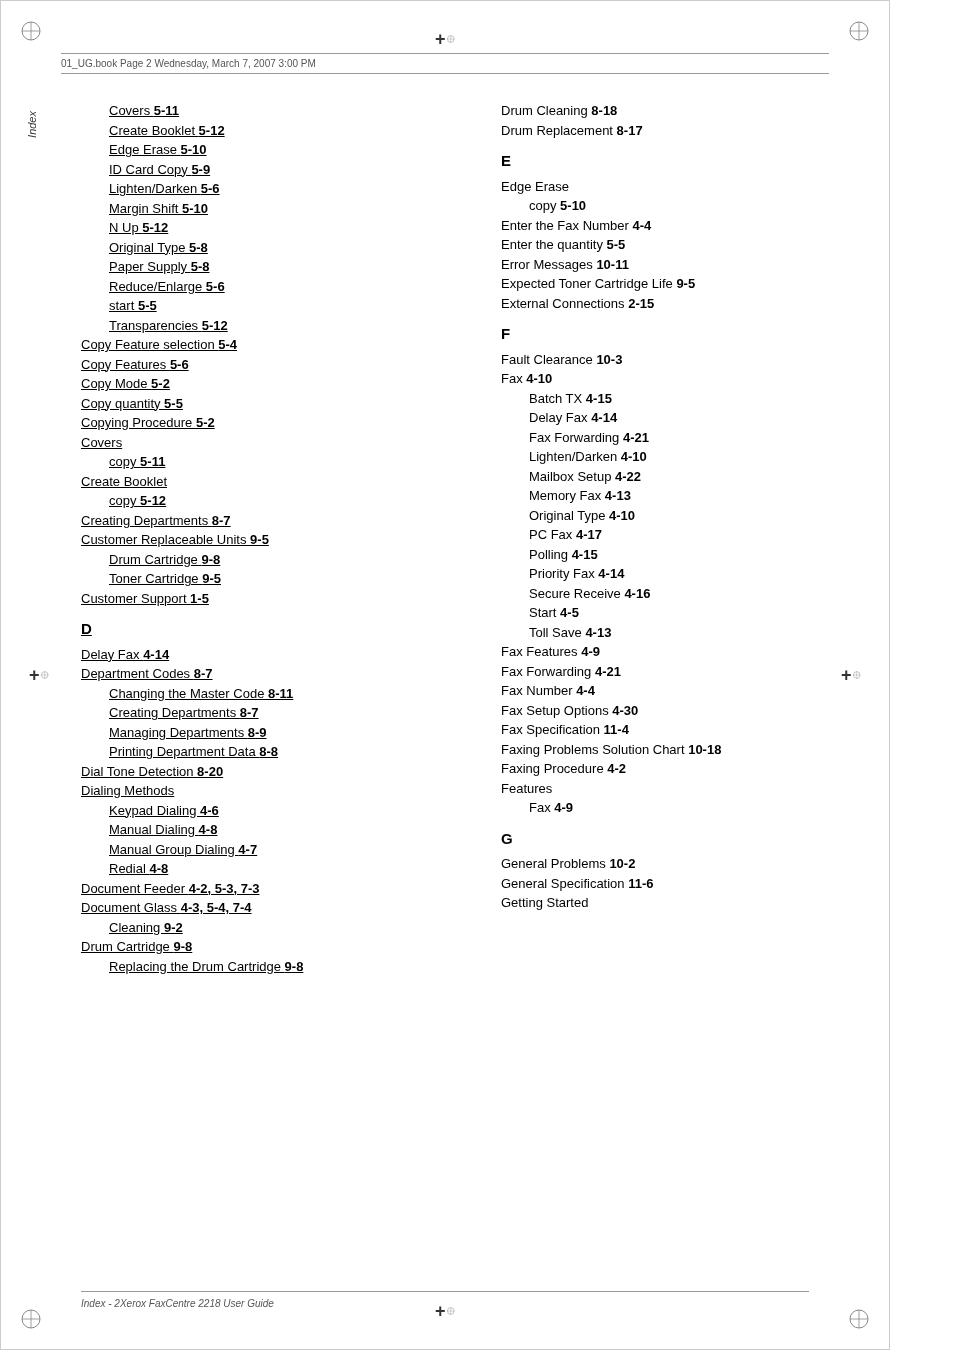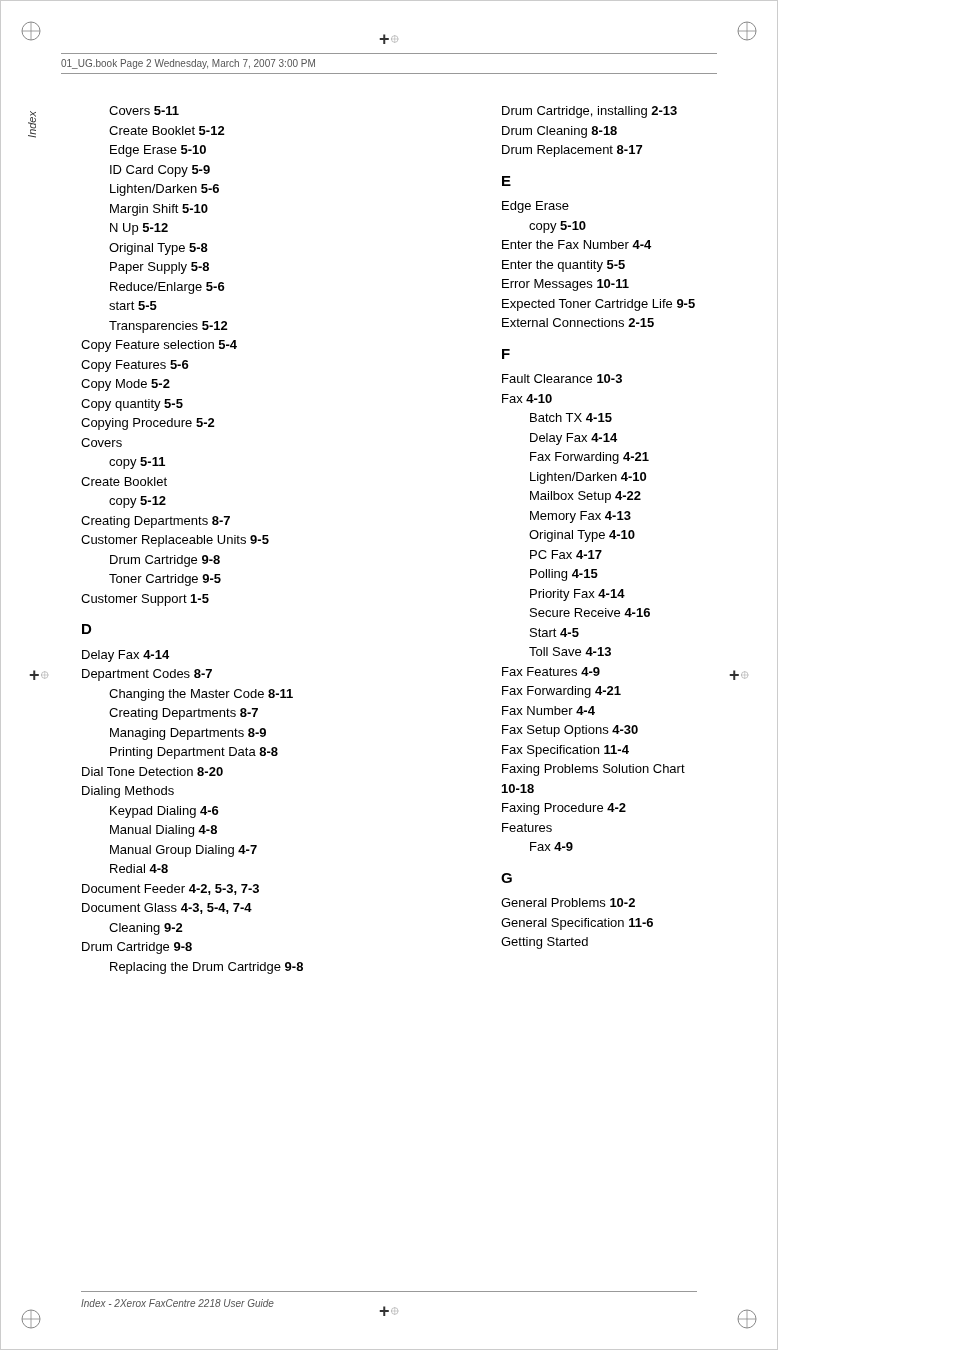--- a/index.html
+++ b/index.html
@@ -7,21 +7,21 @@
       width: 954px;
       min-height: 1350px;
       background: #fff;
       font-family: Arial, Helvetica, sans-serif;
       font-size: 13px;
       color: #000;
       position: relative;
     }
 
     .page-container {
-      width: 778px;
+      width: 890px;
       min-height: 1350px;
       background: #fff;
       border: 1px solid #ccc;
       position: relative;
       padding: 0;
     }
 
     
     .header-bar {
       position: absolute;
@@ -95,20 +95,21 @@
 
     
     .two-col {
       display: flex;
       gap: 40px;
     }
 
     .col-left {
       flex: 0 0 380px;
       padding-top: 10px;
+      text-decoration: underline;
     }
 
     .col-right {
       flex: 1;
       padding-top: 10px;
     }
 
     
     .index-entry {
       line-height: 1.5;
@@ -358,23 +359,20 @@
           </div>
           <div class="index-entry">
             <span class="entry-main">Drum Cartridge <span class="bn">9-8</span></span>
           </div>
           <div class="index-entry">
             <span class="entry-sub">Replacing the Drum Cartridge <span class="bn">9-8</span></span>
           </div>
         </div>
 
       <div class="col-right" id="right-col">
-      <div class="index-entry">
-            <span class="entry-main">Drum Cartridge, installing <span class="bn">2-13</span></span>
-          </div>
           <div class="index-entry">
             <span class="entry-main">Drum Cleaning <span class="bn">8-18</span></span>
           </div>
           <div class="index-entry">
             <span class="entry-main">Drum Replacement <span class="bn">8-17</span></span>
           </div>
           <div class="index-entry">
             <span class="section-letter">E</span>
           </div>
           <div class="index-entry">

